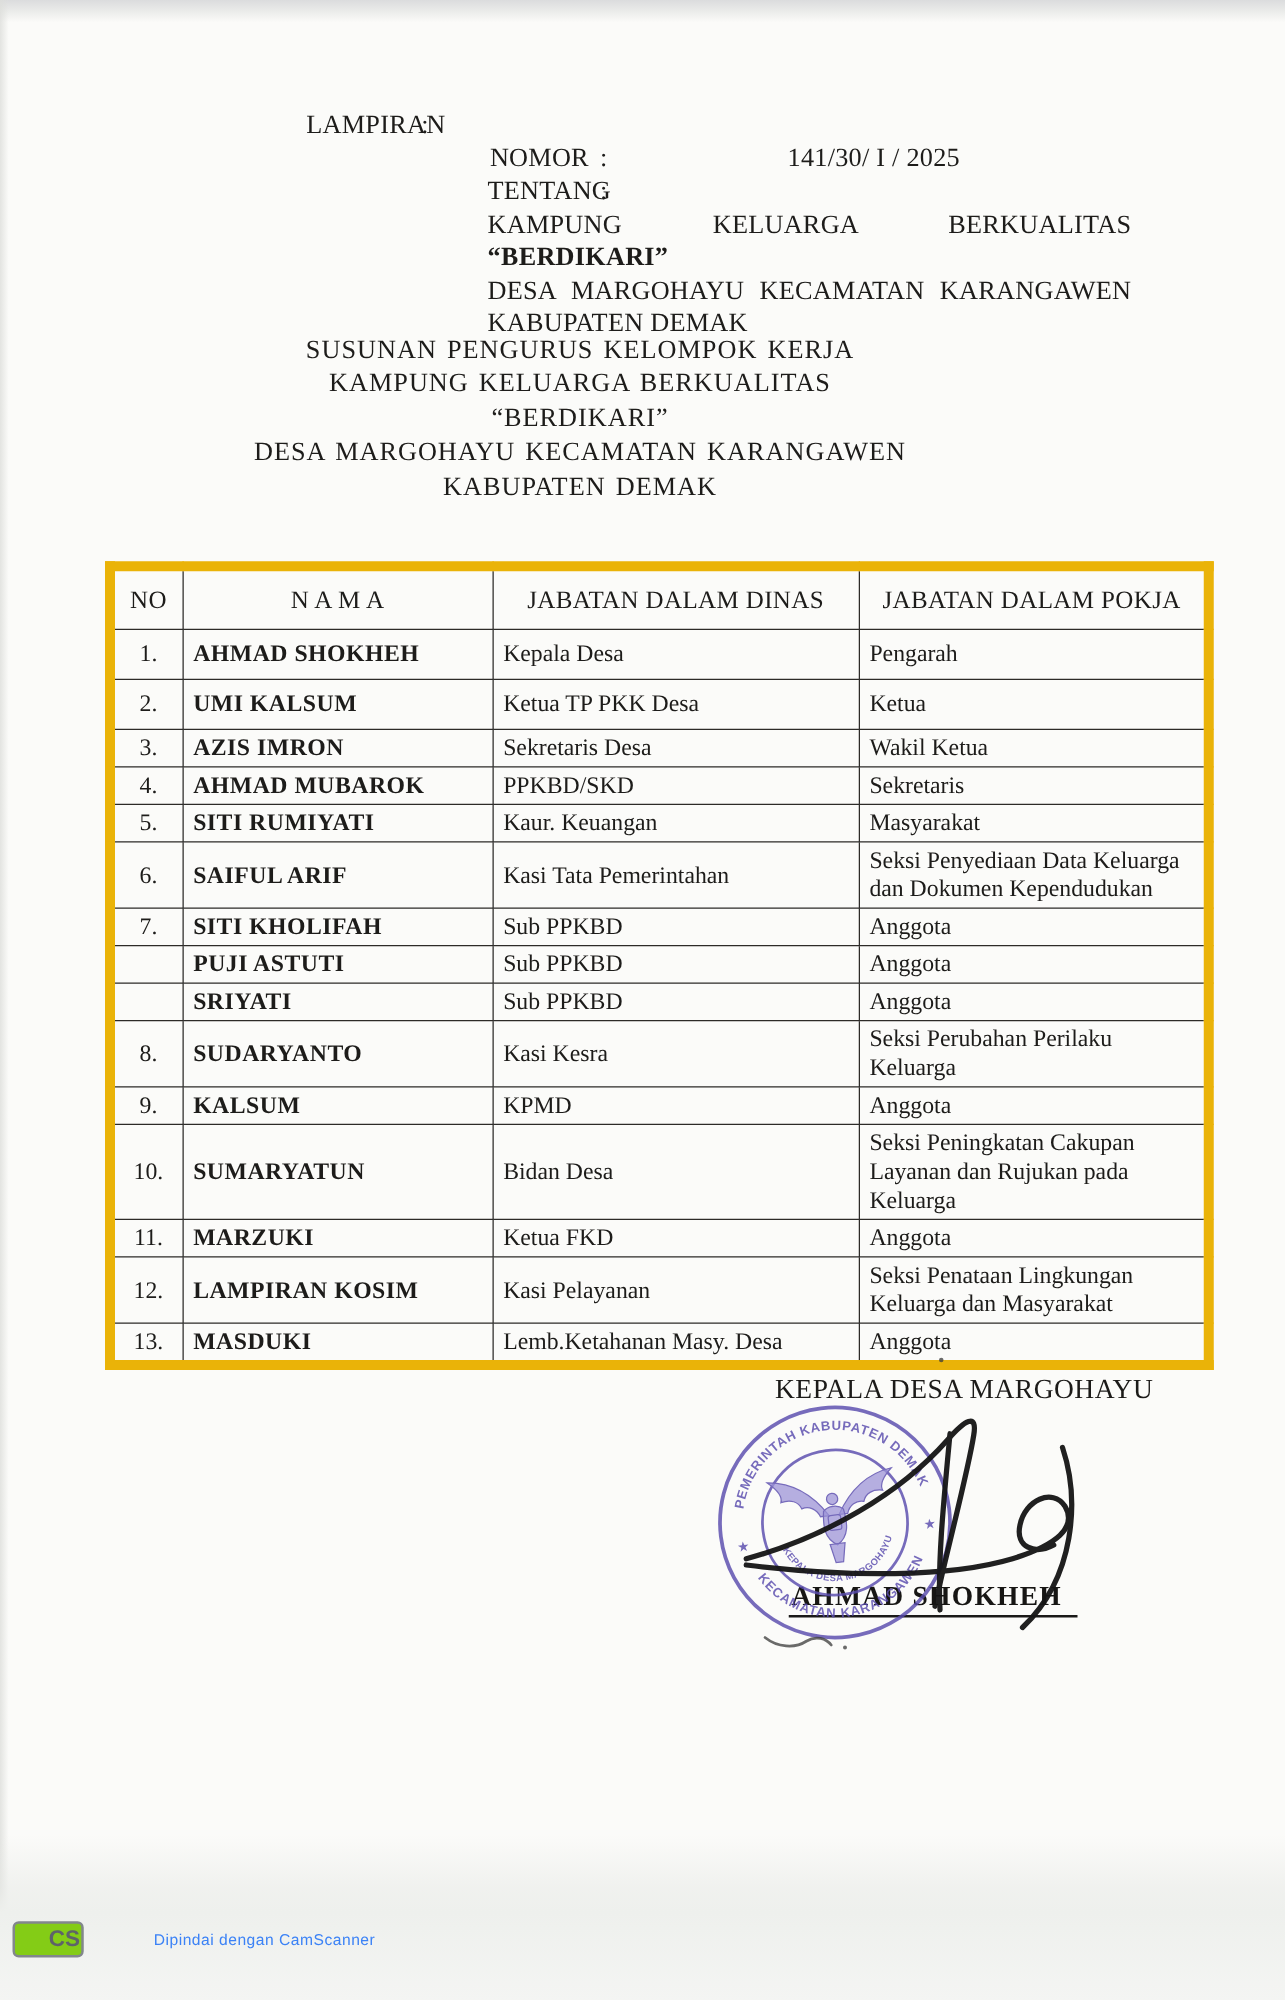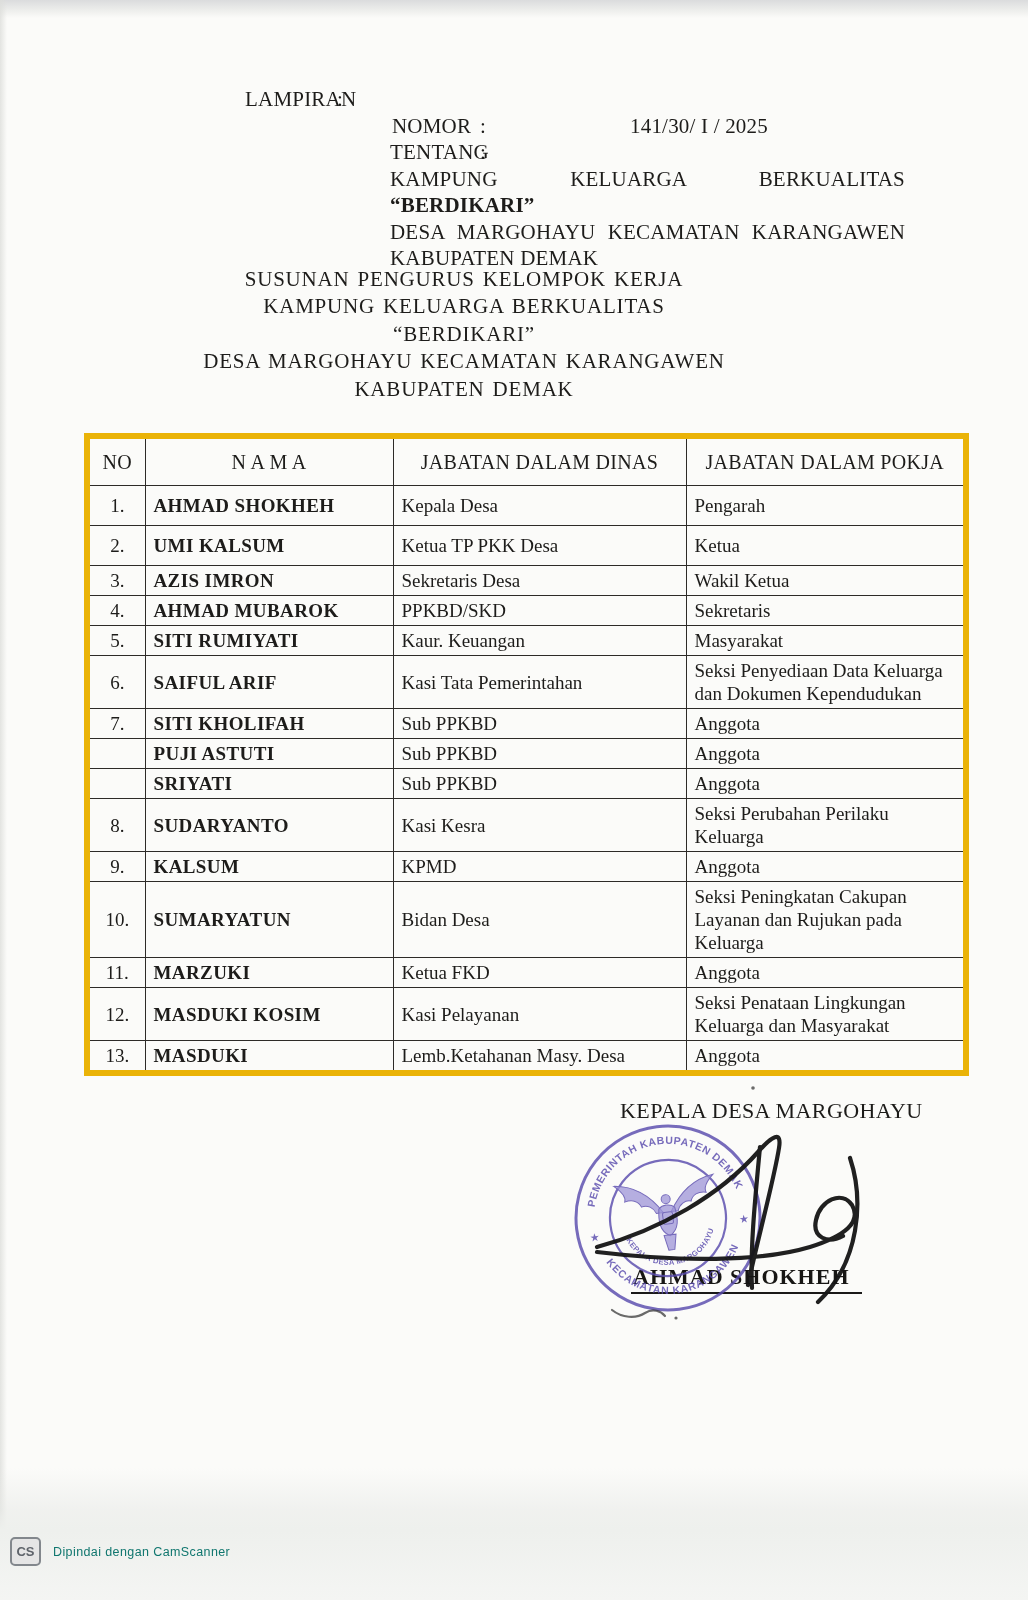--- a/index.html
+++ b/index.html
@@ -31,41 +31,41 @@
   .title-block{position:absolute;left:84px;top:266px;width:760px;text-align:center;
     font-size:21px;line-height:27.4px;letter-spacing:.8px;word-spacing:2px;}
 
   
   table.pokja{position:absolute;left:84px;top:433px;width:879px;border-collapse:collapse;table-layout:fixed;}
   table.pokja col.c-no{width:58px;}
   table.pokja col.c-nama{width:248px;}
   table.pokja col.c-dinas{width:293px;}
   table.pokja col.c-pokja{width:280px;}
   table.pokja th,table.pokja td{border:1.6px solid #2d2b28;vertical-align:middle;}
-  table.pokja{border:6px solid #eab308;}
+  table.pokja{border:8px solid #eab308;margin-top:16px;}
   table.pokja th{font-weight:normal;font-size:20px;padding:11px 4px;line-height:24px;letter-spacing:.3px;text-align:center;}
   table.pokja td{font-size:19px;line-height:23px;padding:3px 8px;}
   tr.tall td{padding-top:8px;padding-bottom:8px;}
   td.col-no{text-align:center;padding-left:2px;padding-right:10px;}
   td.col-nama{font-weight:bold;letter-spacing:.4px;padding-left:10px;}
   td.col-dinas{padding-left:12px;}
   td.col-pokja{padding-left:10px;padding-right:54px;}
 
   
   .sig-title{position:absolute;left:620px;top:1098px;font-size:22px;letter-spacing:.4px;color:#1c1b19;}
   .sig-name{position:absolute;left:631px;top:1264px;font-size:22px;font-weight:bold;letter-spacing:1px;
     border-bottom:2.6px solid #1a1918;padding:0 12px 2px 2px;color:#171614;}
   .sig-overlay{position:absolute;left:540px;top:1080px;width:360px;height:260px;pointer-events:none;}
 
   
   .watermark{position:absolute;left:10px;top:1537px;display:flex;align-items:center;gap:12px;
     font-family:"Liberation Sans","DejaVu Sans",sans-serif;}
-  .cs-badge{width:27px;height:25px;border:2.5px solid #82878c;border-radius:5px;background:#e5e5e5;
-    color:#5e636a;font-size:13px;font-weight:bold;display:flex;align-items:center;justify-content:center;}
-  .cs-text{font-size:12.5px;color:#0f766e;letter-spacing:.4px;}
+  .cs-badge{width:27px;height:25px;border:2.5px solid #82878c;border-radius:5px;background:#84cc16;
+    color:#5e636a;font-size:18px;font-weight:bold;display:flex;align-items:center;justify-content:center;padding-left:26px;}
+  .cs-text{font-size:12.5px;color:#3b82f6;letter-spacing:.4px;margin-left:44px;}
 </style>
 </head>
 <body>
 
 <div class="page">
 
   <div class="edge-top"></div>
   <div class="edge-left"></div>
   <div class="bottom-zone"></div>
 
@@ -215,21 +215,21 @@
 
         <tr>
           <td class="col-no">11.</td>
           <td class="col-nama">MARZUKI</td>
           <td class="col-dinas">Ketua FKD</td>
           <td class="col-pokja">Anggota</td>
         </tr>
 
         <tr>
           <td class="col-no">12.</td>
-          <td class="col-nama">MASDUKI KOSIM</td>
+          <td class="col-nama">LAMPIRAN KOSIM</td>
           <td class="col-dinas">Kasi Pelayanan</td>
           <td class="col-pokja">Seksi Penataan Lingkungan Keluarga dan Masyarakat</td>
         </tr>
 
         <tr>
           <td class="col-no">13.</td>
           <td class="col-nama">MASDUKI</td>
           <td class="col-dinas">Lemb.Ketahanan Masy. Desa</td>
           <td class="col-pokja">Anggota</td>
         </tr>

